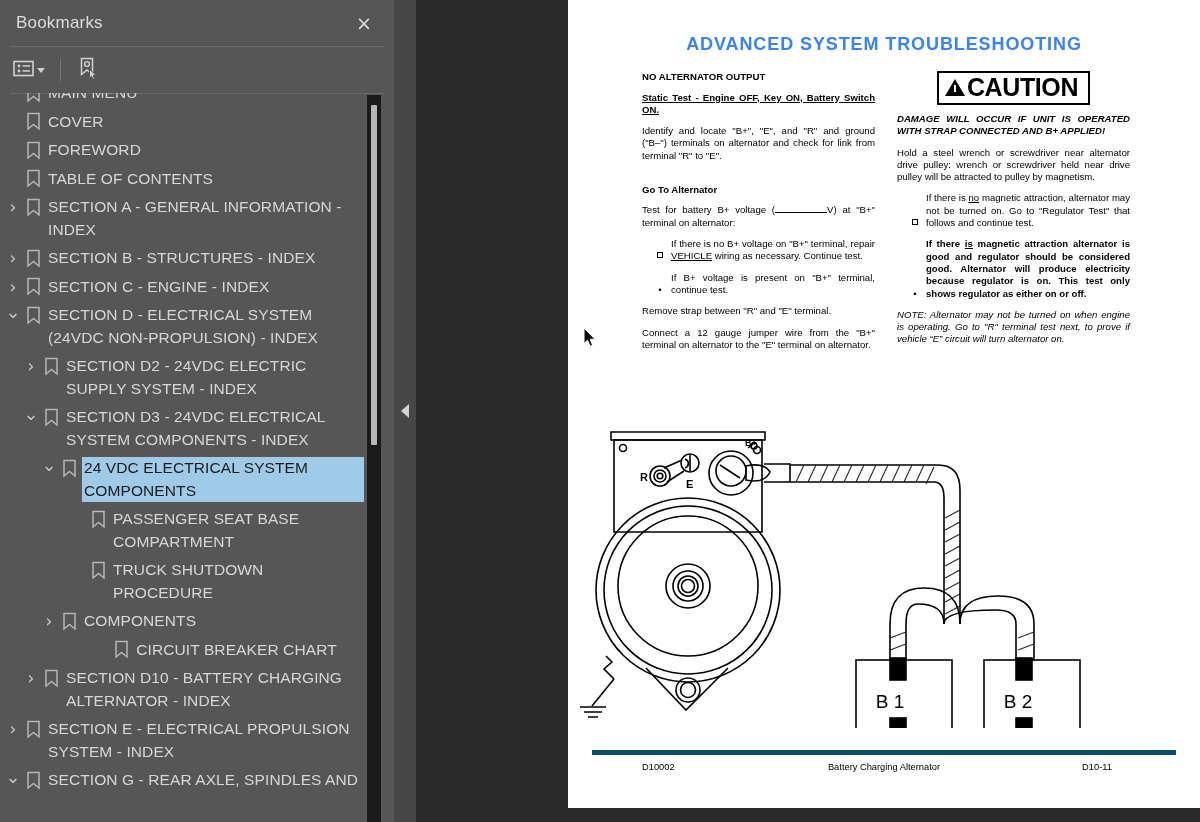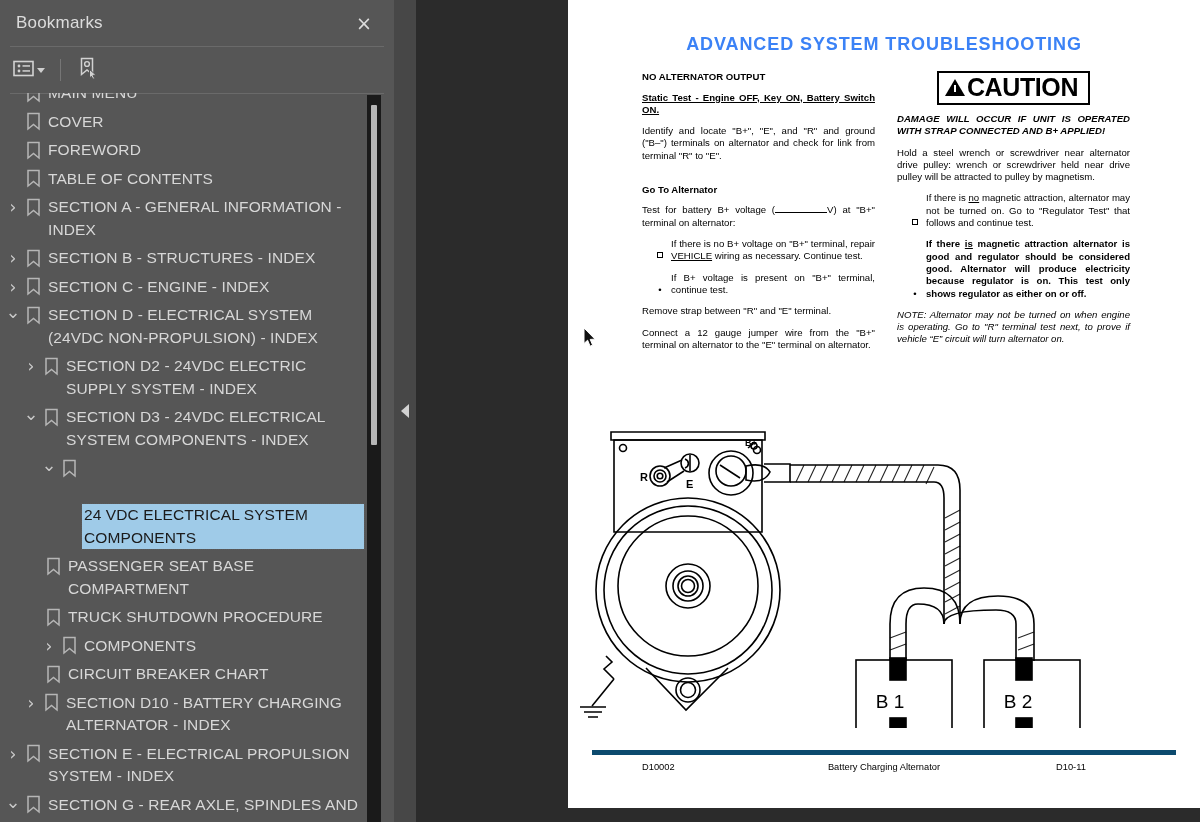--- a/index.html
+++ b/index.html
@@ -101,26 +101,25 @@
     font-size: 15.5px;
     line-height: 22.5px;
     letter-spacing: .1px;
     padding: 0 4px 0 2px;
     white-space: pre-wrap;
   }
   .bm-row.selected .bm-label {
     background: #9fcbe8;
     color: #1b1b1b;
     outline: 1px dotted #5a5a5a;
-    margin-top: 47px;
   }
   .ind0 { padding-left: 4px; }
   .ind1 { padding-left: 22px; }
   .ind2 { padding-left: 40px; }
-  .ind3 { padding-left: 24px; }
+  .ind3 { padding-left: 69px; justify-content: center; }
 
   
   #bm-scrollbar {
     position: absolute;
     left: 367px; top: 95px;
     width: 14px; height: 727px;
     background: #1a1a1a;
     cursor: pointer;
   }
   #bm-scroll-thumb {
@@ -247,21 +246,21 @@
   #page-footer {
     position: absolute;
     left: 24px; right: 24px; bottom: 36px;
     border-top: 5px solid #0c4a6e;
     padding-top: 7px;
     display: flex; align-items: center;
     font-size: 9.3px; color: #000;
   }
   #foot-left { width: 120px; padding-left: 50px; }
   #foot-center { flex: 1 1 auto; text-align: center; }
-  #foot-right { width: 120px; text-align: left; padding-right: 38px; }
+  #foot-right { width: 120px; text-align: center; padding-right: 38px; }
 
   
   #mouse-cursor {
     position: absolute;
     left: 583px; top: 327px;
     width: 14px; height: 20px;
     pointer-events: none;
   }
 </style>
 </head>

